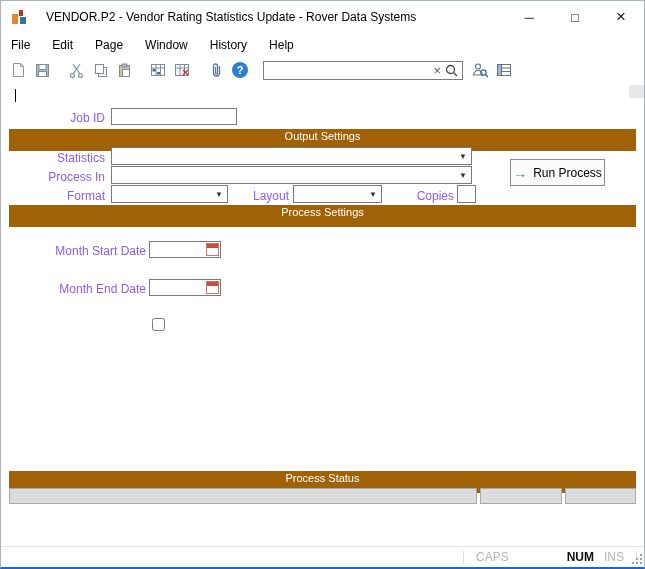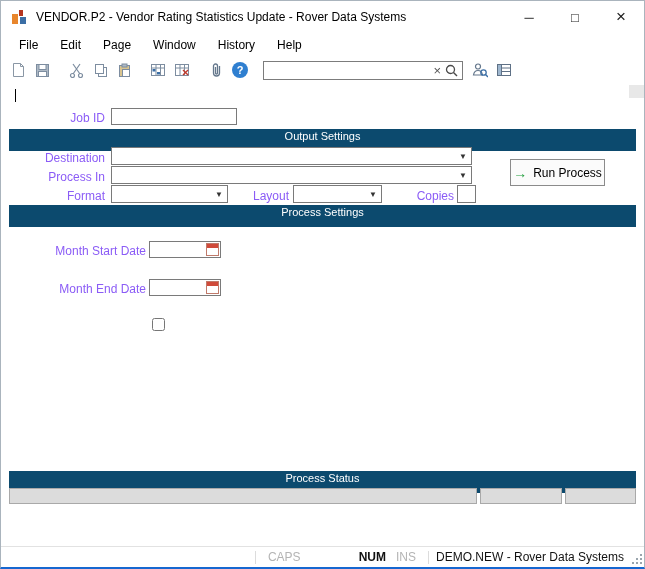--- a/index.html
+++ b/index.html
@@ -4,41 +4,41 @@
 <style>
   * { box-sizing: border-box; }
   html,body { margin:0; padding:0; background:#d6d6d6; font-family:"Liberation Sans", sans-serif; }
   .window {
     position:relative; width:645px; height:569px; background:#fff;
     border:1px solid #aab4bd; border-bottom:2px solid #1667d0; overflow:hidden;
   }
   
   .titlebar { position:absolute; top:0; left:0; right:0; height:32px; background:#fff; display:flex; align-items:center; }
   .app-icon { width:16px; height:16px; margin-left:10px; flex:0 0 auto; }
-  .title-text { margin-left:9px; font-size:12px; color:#000; white-space:nowrap; }
+  .title-text { margin-left:19px; font-size:12px; color:#000; white-space:nowrap; }
   .caption { position:absolute; top:0; right:0; height:32px; display:flex; }
   .cap-btn { width:46px; height:32px; display:flex; align-items:center; justify-content:center; font-size:13px; color:#1a1a1a; cursor:default; }
   .cap-btn.close { font-size:17px; }
   
-  .menubar { position:absolute; top:32px; left:0; right:0; height:23px; display:flex; align-items:center; padding-left:16px; }
+  .menubar { position:absolute; top:32px; left:0; right:0; height:23px; display:flex; align-items:center; padding-left:8px; }
   .menu-item { font-size:12px; color:#000; padding:3px 10px 3px 2px; margin-right:10px; white-space:nowrap; }
   
   .toolbar { position:absolute; top:55px; left:0; right:0; height:28px; display:flex; align-items:center; padding-left:8px; }
   .tb-icon { width:18px; height:18px; display:flex; align-items:center; justify-content:center; margin-right:6px; flex:0 0 auto; }
   .tb-gap { width:10px; flex:0 0 auto; }
   .help-circle { width:16px; height:16px; border-radius:50%; background:#2f7fd0; color:#fff; font-size:11px; font-weight:bold; display:flex; align-items:center; justify-content:center; }
   .search-box { width:200px; height:19px; border:1px solid #7c7c7c; display:flex; align-items:center; margin:0 8px; background:#fff; }
   .search-input { flex:1; min-width:0; border:none; outline:none; height:15px; font-size:12px; padding:0 4px; background:transparent; }
   .search-clear { color:#555; font-size:13px; padding:0 4px; line-height:17px; }
   .search-mag { padding:0 4px 0 0; display:flex; align-items:center; }
   
   .caret { position:absolute; left:14px; top:88px; width:1px; height:13px; background:#000; }
   .vscroll-stub { position:absolute; left:628px; top:84px; width:16px; height:13px; background:#e8e8e8; }
   .lbl { position:absolute; font-size:12px; color:#8b5cf6; white-space:nowrap; }
-  .section-bar { position:absolute; left:8px; width:627px; height:22px; background:#0c4a6e; color:#fff; font-size:11px; text-align:center; line-height:14px; }
+  .section-bar { position:absolute; left:8px; width:627px; height:22px; background:#a16207; color:#fff; font-size:11px; text-align:center; line-height:14px; }
   .txt { position:absolute; border:1px solid #7a7a7a; background:#fff; font-size:12px; padding:0 3px; font-family:"Liberation Sans", sans-serif; }
   .combo { position:absolute; height:18px; border:1px solid #7a7a7a; background:#fff; display:flex; align-items:center; }
   .combo .val { font-size:12px; padding-left:3px; flex:1; }
   .combo .arrow { font-size:8px; color:#333; padding:0 4px 0 2px; }
   .run-btn { position:absolute; left:509px; top:158px; width:95px; height:27px; border:1px solid #8b8b8b; background:#fbfbfb; display:flex; align-items:center; justify-content:center; gap:6px; }
   .run-arrow { color:#1f9d3a; font-size:14px; font-weight:bold; line-height:1; }
   .run-label { font-size:12px; color:#000; }
   .date-field { position:absolute; width:72px; height:17px; border:1px solid #7a7a7a; background:#fff; }
   .cal { position:absolute; right:1px; top:1px; width:13px; height:13px; background:#fff; border:1px solid #c07a6a; }
   .cal::before { content:""; position:absolute; top:0; left:0; right:0; height:4px; background:#d04a3a; }
@@ -175,21 +175,21 @@
   </div>
 
   <span class="caret"></span>
   <span class="vscroll-stub"></span>
 
   <span class="lbl" style="right:539px; top:110px;">Job ID</span>
   <input class="txt" style="left: 110px; top: 107px; width: 126px; height: 17px;" value="">
 
   <div class="section-bar" style="top:128px;">Output Settings</div>
 
-  <span class="lbl" style="right:539px; top:150px;">Destination</span>
+  <span class="lbl" style="right:539px; top:150px;">Statistics</span>
   <div class="combo" style="left:110px; top:146px; width:361px;">
     <span class="val"></span>
     <span class="arrow">▼</span>
   </div>
 
   <span class="lbl" style="right:539px; top:169px;">Process In</span>
   <div class="combo" style="left:110px; top:165px; width:361px;">
     <span class="val"></span>
     <span class="arrow">▼</span>
   </div>
@@ -233,17 +233,16 @@
   <div class="status-field" style="left:479px; width:82px;"></div>
   <div class="status-field" style="left:564px; width:71px;"></div>
 
   <div class="statusbar">
     <span class="sb-spacer"></span>
     <span class="sb-sep"></span>
     <span class="sb-key sb-dim">CAPS</span>
     <span class="sb-key sb-on">NUM</span>
     <span class="sb-key sb-dim">INS</span>
     <span class="sb-sep"></span>
-    <span class="sb-session">DEMO.NEW - Rover Data Systems</span>
     <span class="grip"></span>
   </div>
 
 </div>
 
 </body></html>

